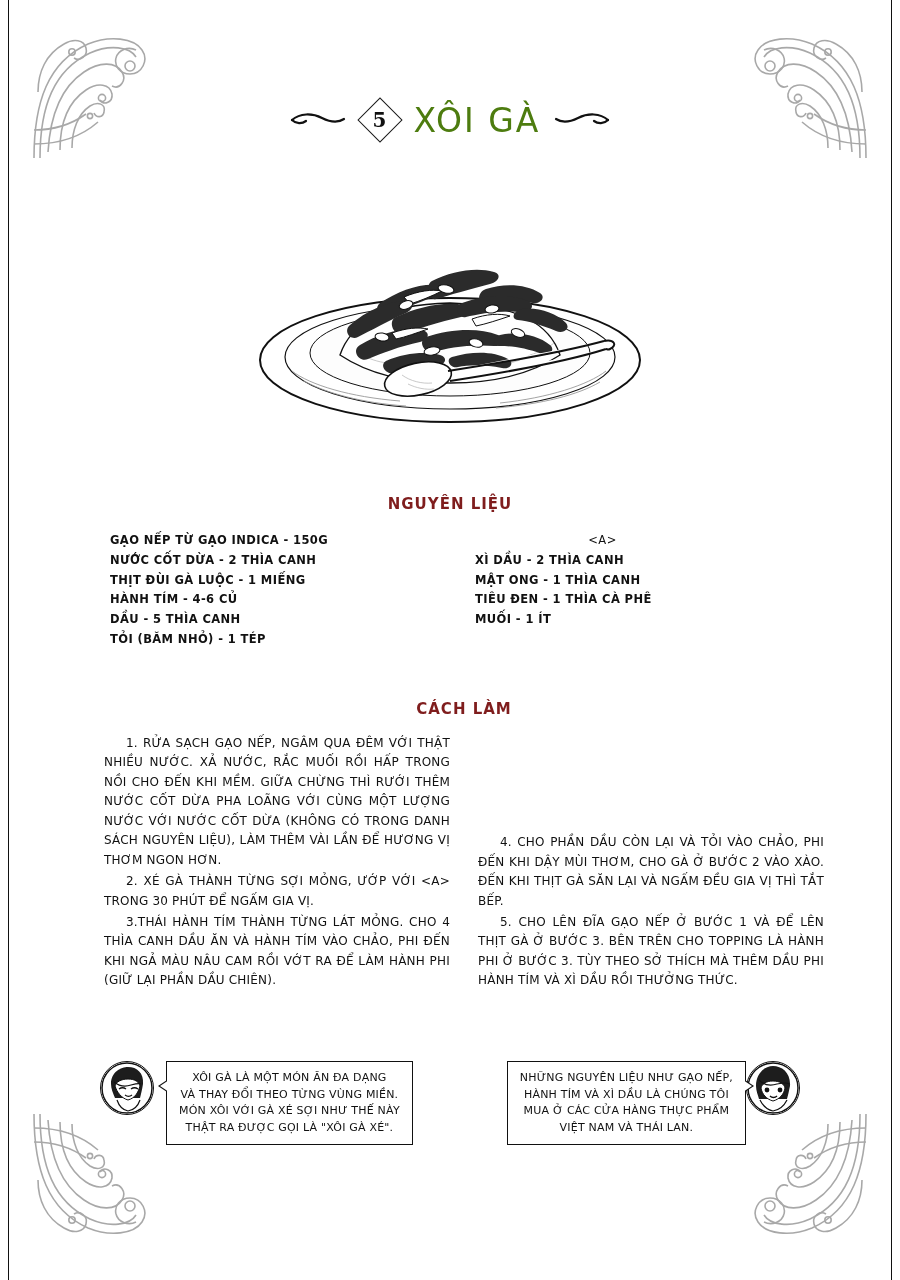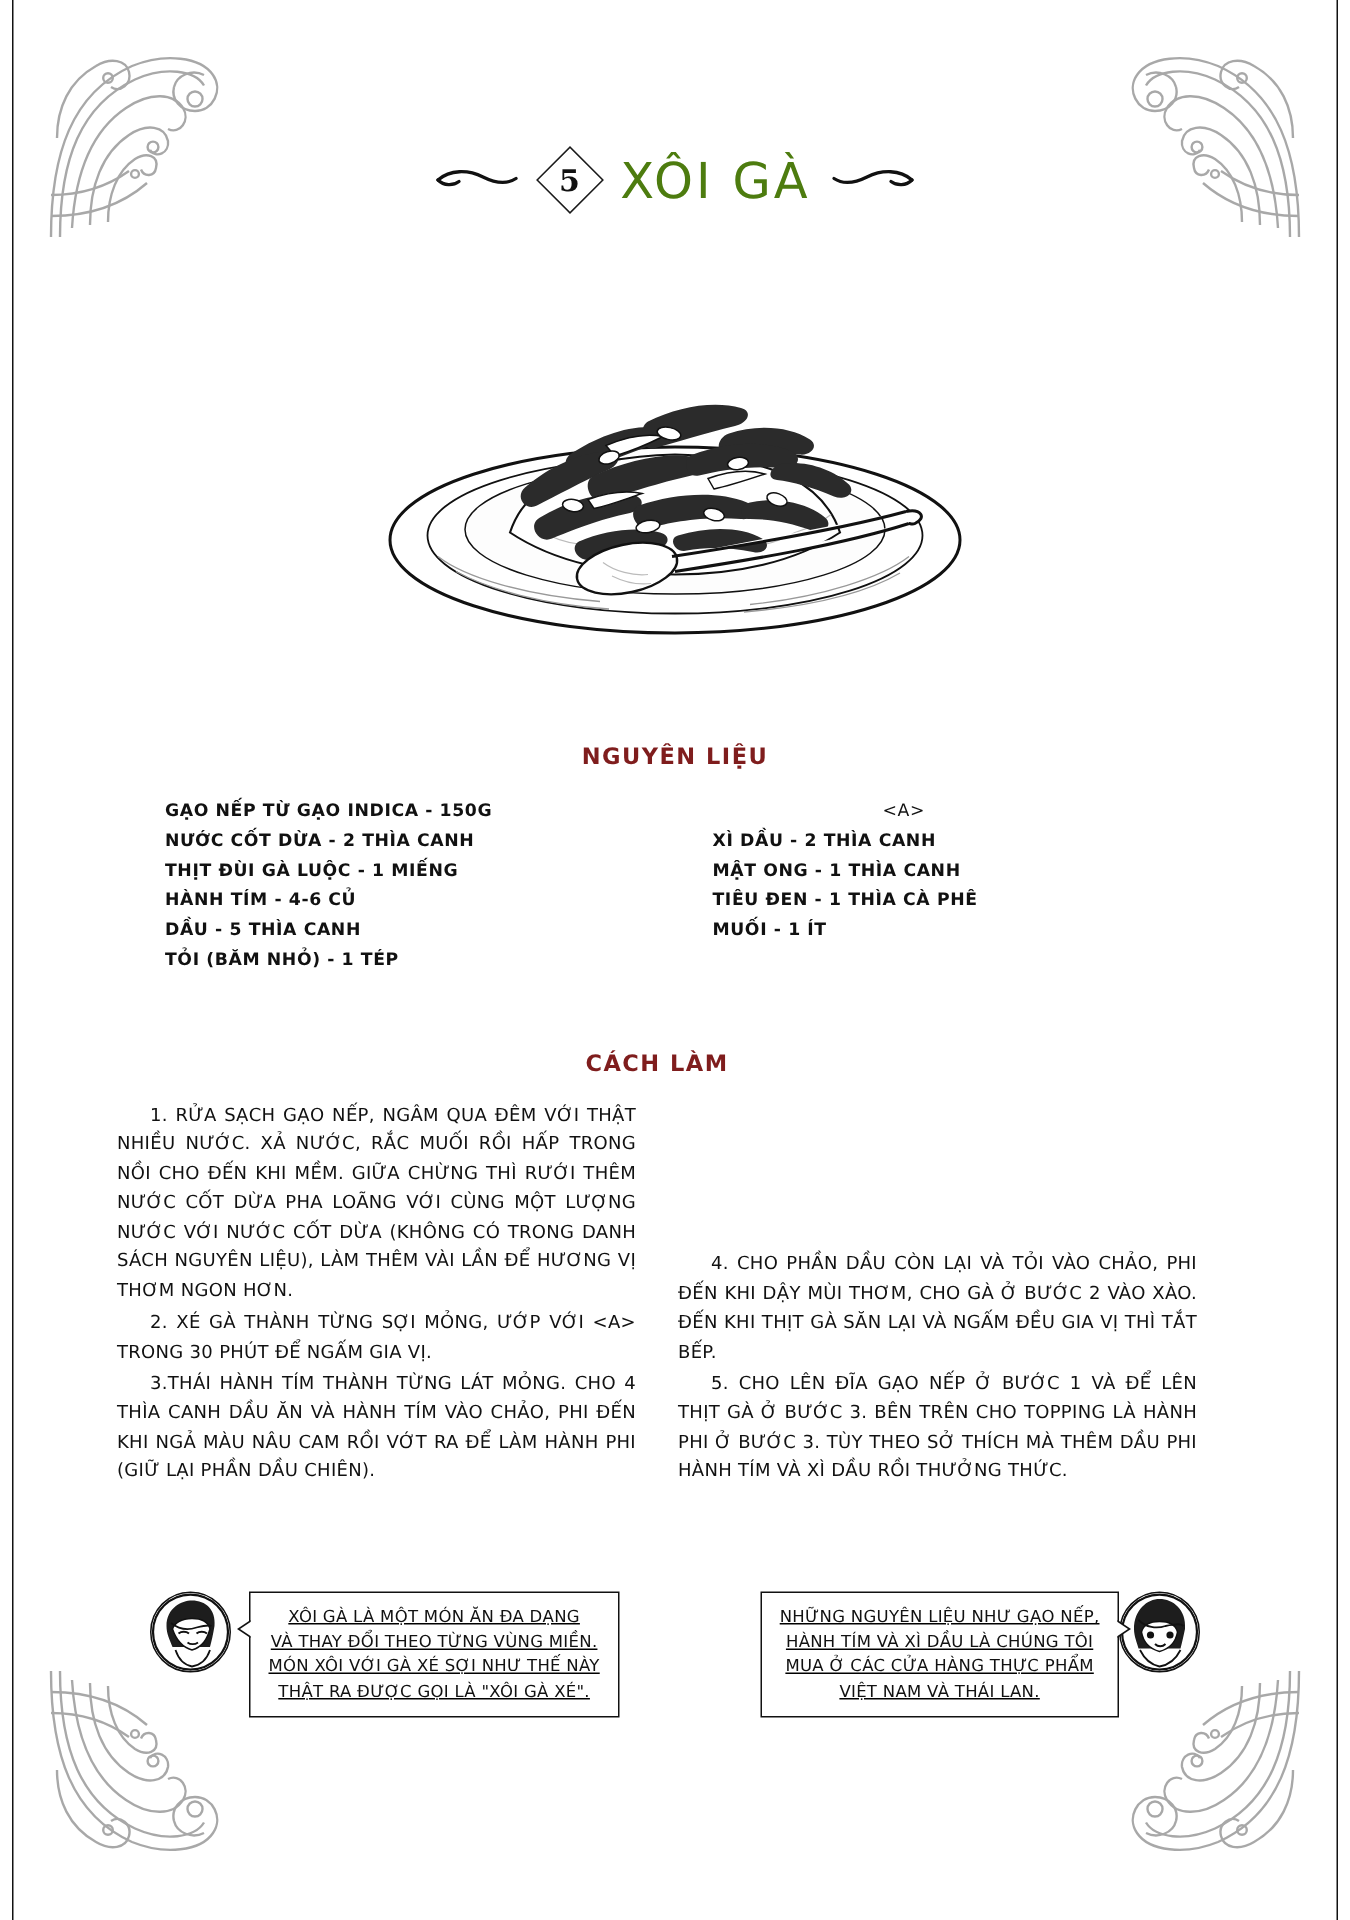--- a/index.html
+++ b/index.html
@@ -132,21 +132,21 @@
     letter-spacing: .4px;
     color: #111;
     line-height: 1.72;
     text-align: center;
     padding-right: 80px;
   }
 
   .method-wrap {
     position: absolute;
     top: 700px;
-    left: 78px;
+    left: 104px;
     width: 720px;
   }
   .method-cols {
     display: flex;
     gap: 28px;
     margin-top: 16px;
     align-items: flex-end;
   }
   .method-col { width: 50%; }
   .method-p {
@@ -162,21 +162,20 @@
 
   
   .bubbles {
     position: absolute;
     bottom: 135px;
     left: 100px;
     right: 100px;
     display: flex;
     justify-content: space-between;
     align-items: flex-start;
-    text-decoration: underline;
   }
   .bubble-group {
     display: flex;
     align-items: flex-start;
     gap: 0;
   }
   .avatar {
     width: 52px;
     height: 52px;
     border-radius: 50%;

